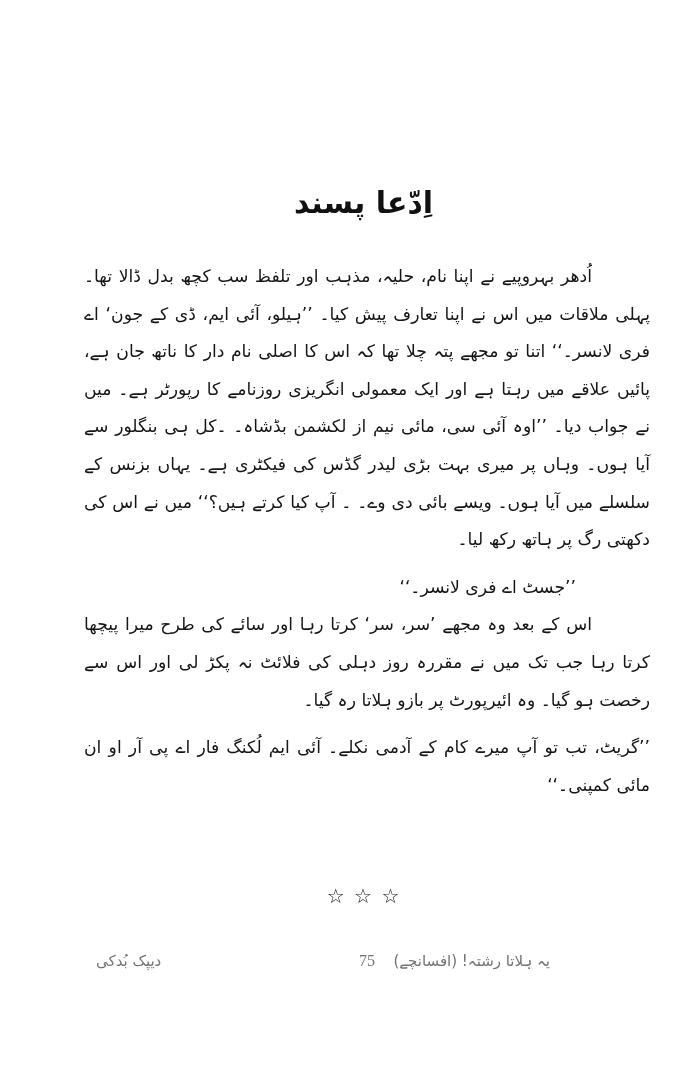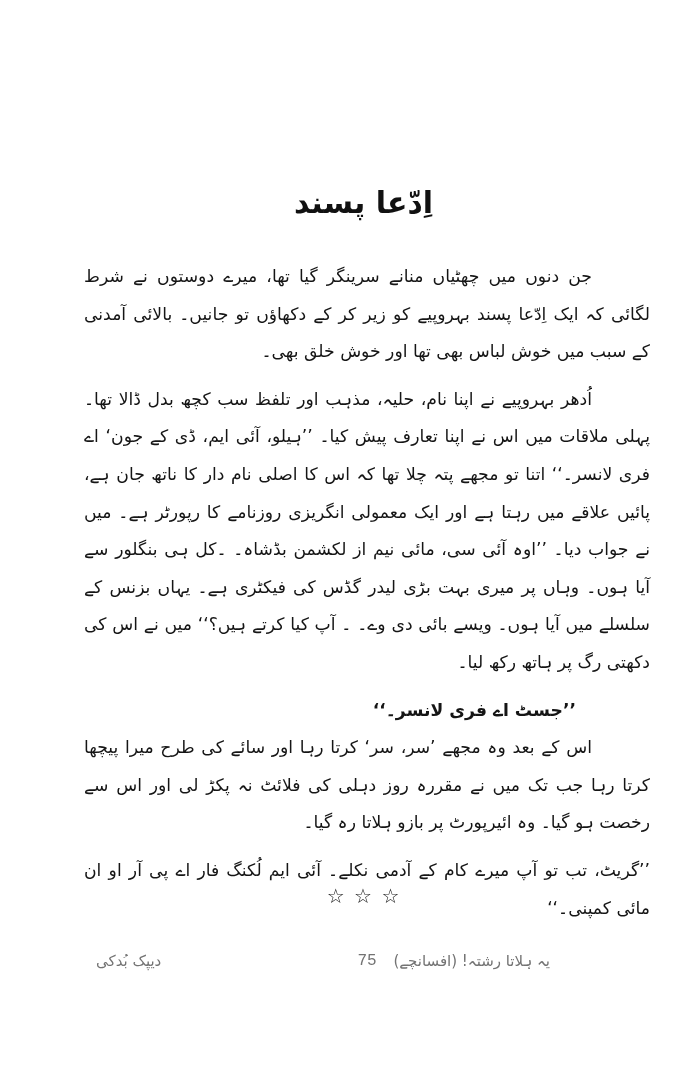--- a/index.html
+++ b/index.html
@@ -48,21 +48,20 @@
       margin: 0 0 10px 0;
       padding: 0;
       text-indent: 0;
     }
     .para.first-indent {
       text-indent: 58px;
     }
     .para.quote-indent {
       padding-right: 74px;
       margin-bottom: 0;
-      font-weight: bold;
     }
     .para.dialog {
       text-indent: 0;
     }
     .stars {
       position: absolute;
       top: 884px;
       left: 0;
       width: 695px;
       text-align: center;
@@ -89,40 +88,39 @@
       top: 0;
       direction: rtl;
       font-size: 15px;
     }
     .footer-center {
       position: absolute;
       left: 0;
       width: 566px;
       text-align: center;
       top: 0;
-      font-family: Liberation Mono, monospace;
+      font-family: Liberation Serif, serif;
       font-size: 16px;
     }
     .footer-right {
       position: absolute;
       right: 100px;
       top: 0;
       direction: rtl;
       font-size: 15px;
     }
   </style>
 </head>
 <body>
 
 <div class="page">
 
   <div class="title">اِدّعا پسند</div>
 
   <div class="body-text">
-    <p class="para first-indent">جن دنوں میں چھٹیاں منانے سرینگر گیا تھا، میرے دوستوں نے شرط لگائی کہ ایک اِدّعا پسند بہروپیے کو زیر کر کے دکھاؤں تو جانیں۔ بالائی آمدنی کے سبب میں خوش لباس بھی تھا اور خوش خلق بھی۔</p>
     <p class="para first-indent">اُدھر بہروپیے نے اپنا نام، حلیہ، مذہب اور تلفظ سب کچھ بدل ڈالا تھا۔ پہلی ملاقات میں اس نے اپنا تعارف پیش کیا۔ ’’ہیلو، آئی ایم، ڈی کے جون‘ اے فری لانسر۔‘‘ اتنا تو مجھے پتہ چلا تھا کہ اس کا اصلی نام دار کا ناتھ جان ہے، پائیں علاقے میں رہتا ہے اور ایک معمولی انگریزی روزنامے کا رپورٹر ہے۔ میں نے جواب دیا۔ ’’اوہ آئی سی، مائی نیم از لکشمن بڈشاہ۔ ۔کل ہی بنگلور سے آیا ہوں۔ وہاں پر میری بہت بڑی لیدر گڈس کی فیکٹری ہے۔ یہاں بزنس کے سلسلے میں آیا ہوں۔ ویسے بائی دی وے۔ ۔ آپ کیا کرتے ہیں؟‘‘ میں نے اس کی دکھتی رگ پر ہاتھ رکھ لیا۔</p>
     <p class="para quote-indent">’’جسٹ اے فری لانسر۔‘‘</p>
     <p class="para first-indent">اس کے بعد وہ مجھے ’سر، سر‘ کرتا رہا اور سائے کی طرح میرا پیچھا کرتا رہا جب تک میں نے مقررہ روز دہلی کی فلائٹ نہ پکڑ لی اور اس سے رخصت ہو گیا۔ وہ ائیرپورٹ پر بازو ہلاتا رہ گیا۔</p>
     <p class="para dialog">’’گریٹ، تب تو آپ میرے کام کے آدمی نکلے۔ آئی ایم لُکنگ فار اے پی آر او ان مائی کمپنی۔‘‘</p>
   </div>
 
   <div class="stars">
     <span class="star">☆</span>
     <span class="star">☆</span>
     <span class="star">☆</span>

